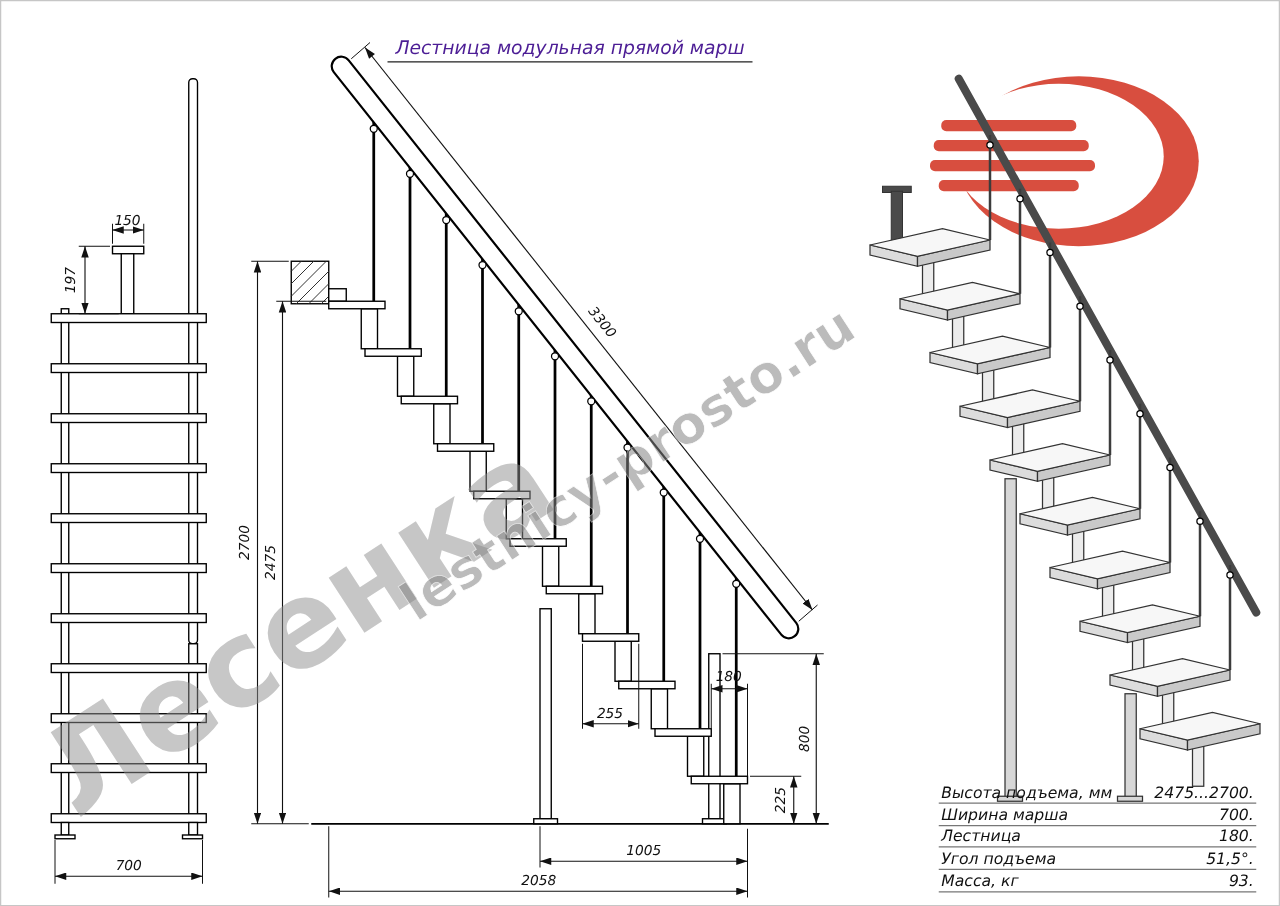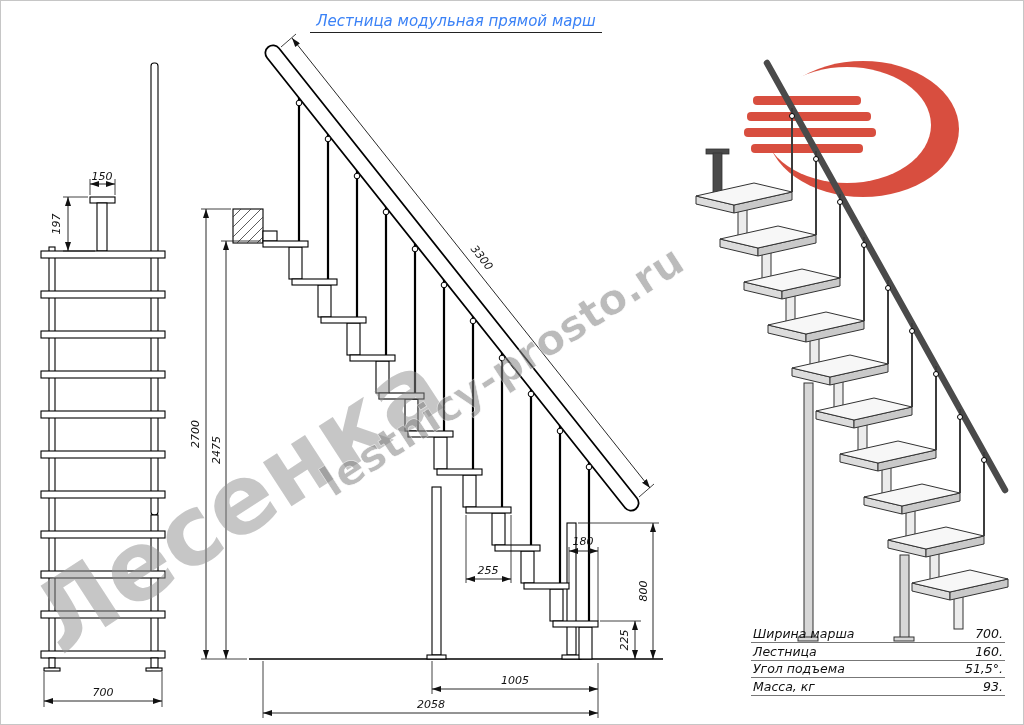--- a/index.html
+++ b/index.html
@@ -1,20 +1,20 @@
 <!DOCTYPE html>
 <html><head>
 <meta charset="utf-8">
 <style>
   html,body{margin:0;padding:0;background:#e9e9e9;}
   .canvas{position:relative;width:1024px;height:725px;background:#fff;border:1px solid #c6c6c6;
           box-sizing:border-box;overflow:hidden;font-family:"DejaVu Sans",sans-serif;}
   svg{position:absolute;left:0;top:0;}
-  .page-title{position:absolute;left:300px;top:11px;width:310px;text-align:center;
-              font:italic 15px "DejaVu Sans",sans-serif;color:#3b82f6;}
+  .page-title{position:absolute;left:300px;top:28px;width:310px;text-align:center;
+              font:italic 15px "DejaVu Sans",sans-serif;color:#4c1d95;}
   .page-title span{display:inline-block;border-bottom:1.2px solid #222;padding:0 6px 2px 6px;}
   
   .part{fill:#fff;stroke:#000;stroke-width:1.1;}
   .dark{fill:#4a4a4a;stroke:#333;stroke-width:0.8;}
   .wall{fill:#fff;stroke:#000;stroke-width:1.1;}
   .hatch{stroke:#333;stroke-width:0.8;}
   .floor{stroke:#000;stroke-width:1.4;}
   .bal{stroke:#000;stroke-width:2.2;}
   .bal3{stroke:#3c3c3c;stroke-width:2;}
   .joint{fill:#fff;stroke:#000;stroke-width:1;}
@@ -271,26 +271,30 @@
     <text x="60" y="655" transform="rotate(-33 60 655)" class="wm1">Лесенка</text>
     <text x="332" y="497" transform="rotate(-33 332 497)" class="wm2">lestnicy-prosto.ru</text>
   </svg>
 
   <div class="page-title">
     <span>Лестница модульная прямой марш</span>
   </div>
 
   <div class="spec">
     <div class="spec-row">
+      <span>Высота подъема, мм</span>
+      <span class="v">2475...2700.</span>
+    </div>
+    <div class="spec-row">
       <span>Ширина марша</span>
       <span class="v">700.</span>
     </div>
     <div class="spec-row">
       <span>Лестница</span>
-      <span class="v">160.</span>
+      <span class="v">180.</span>
     </div>
     <div class="spec-row">
       <span>Угол подъема</span>
       <span class="v">51,5°.</span>
     </div>
     <div class="spec-row">
       <span>Масса, кг</span>
       <span class="v">93.</span>
     </div>
   </div>

